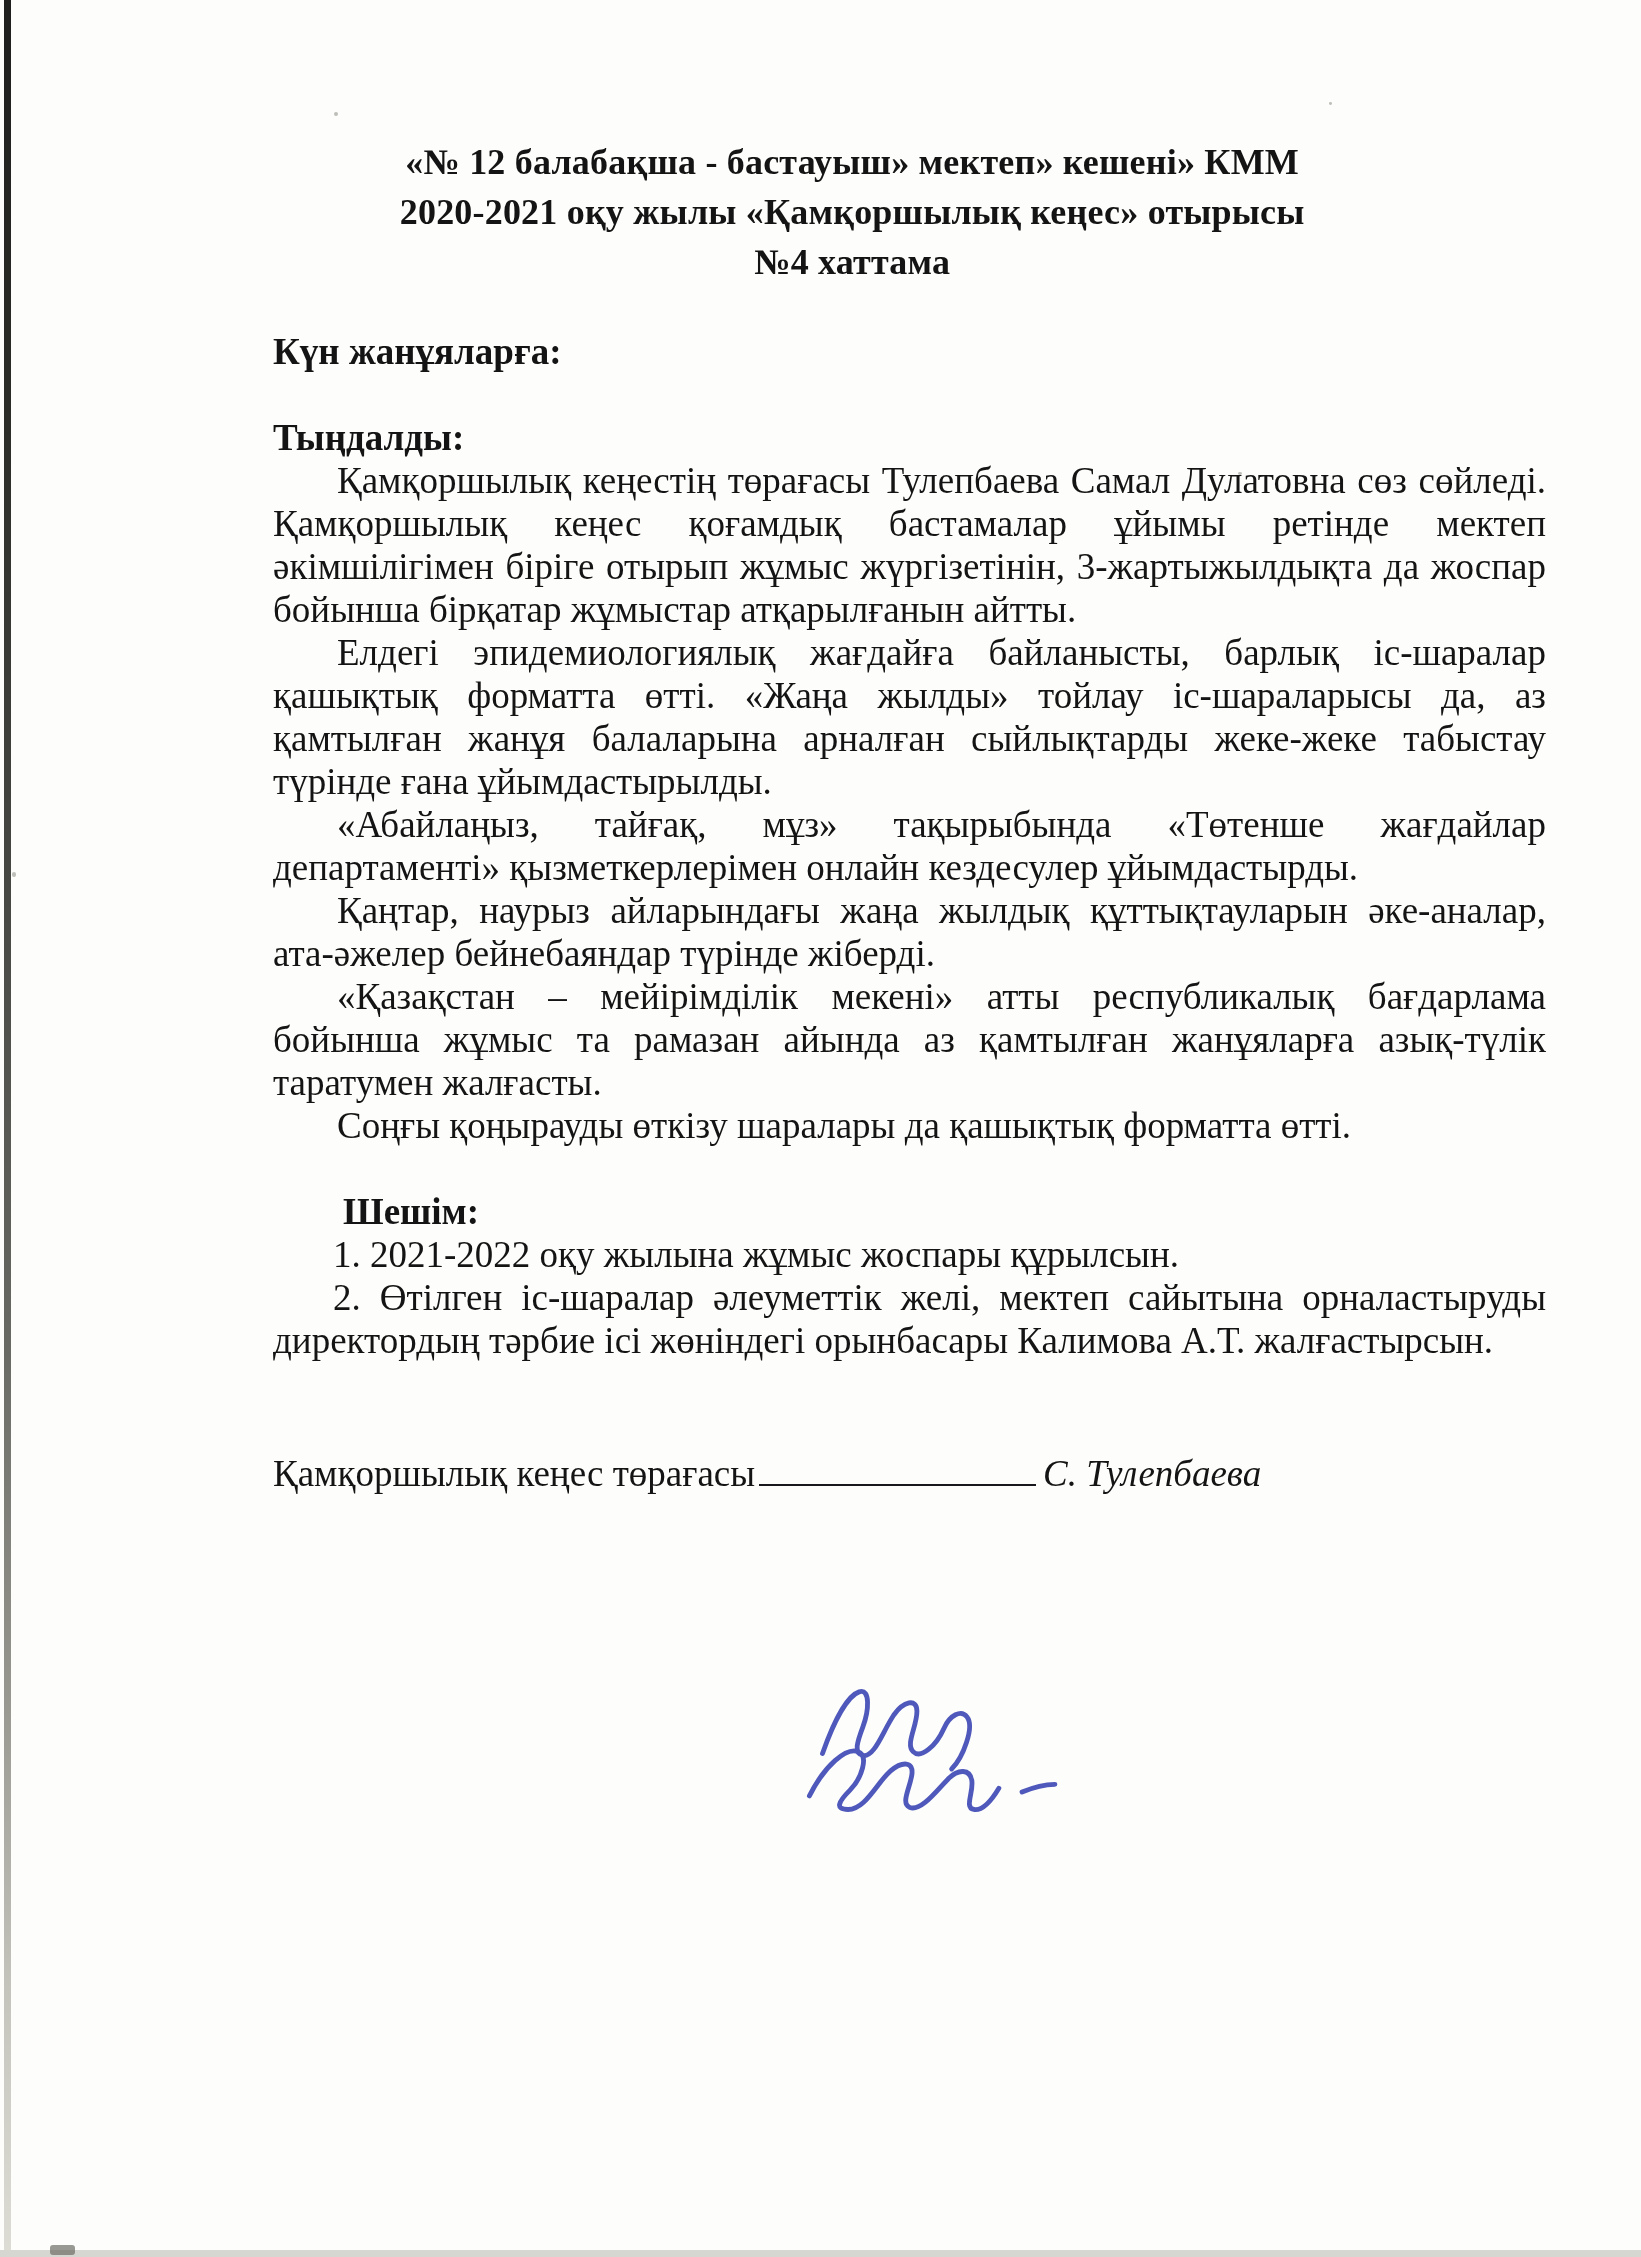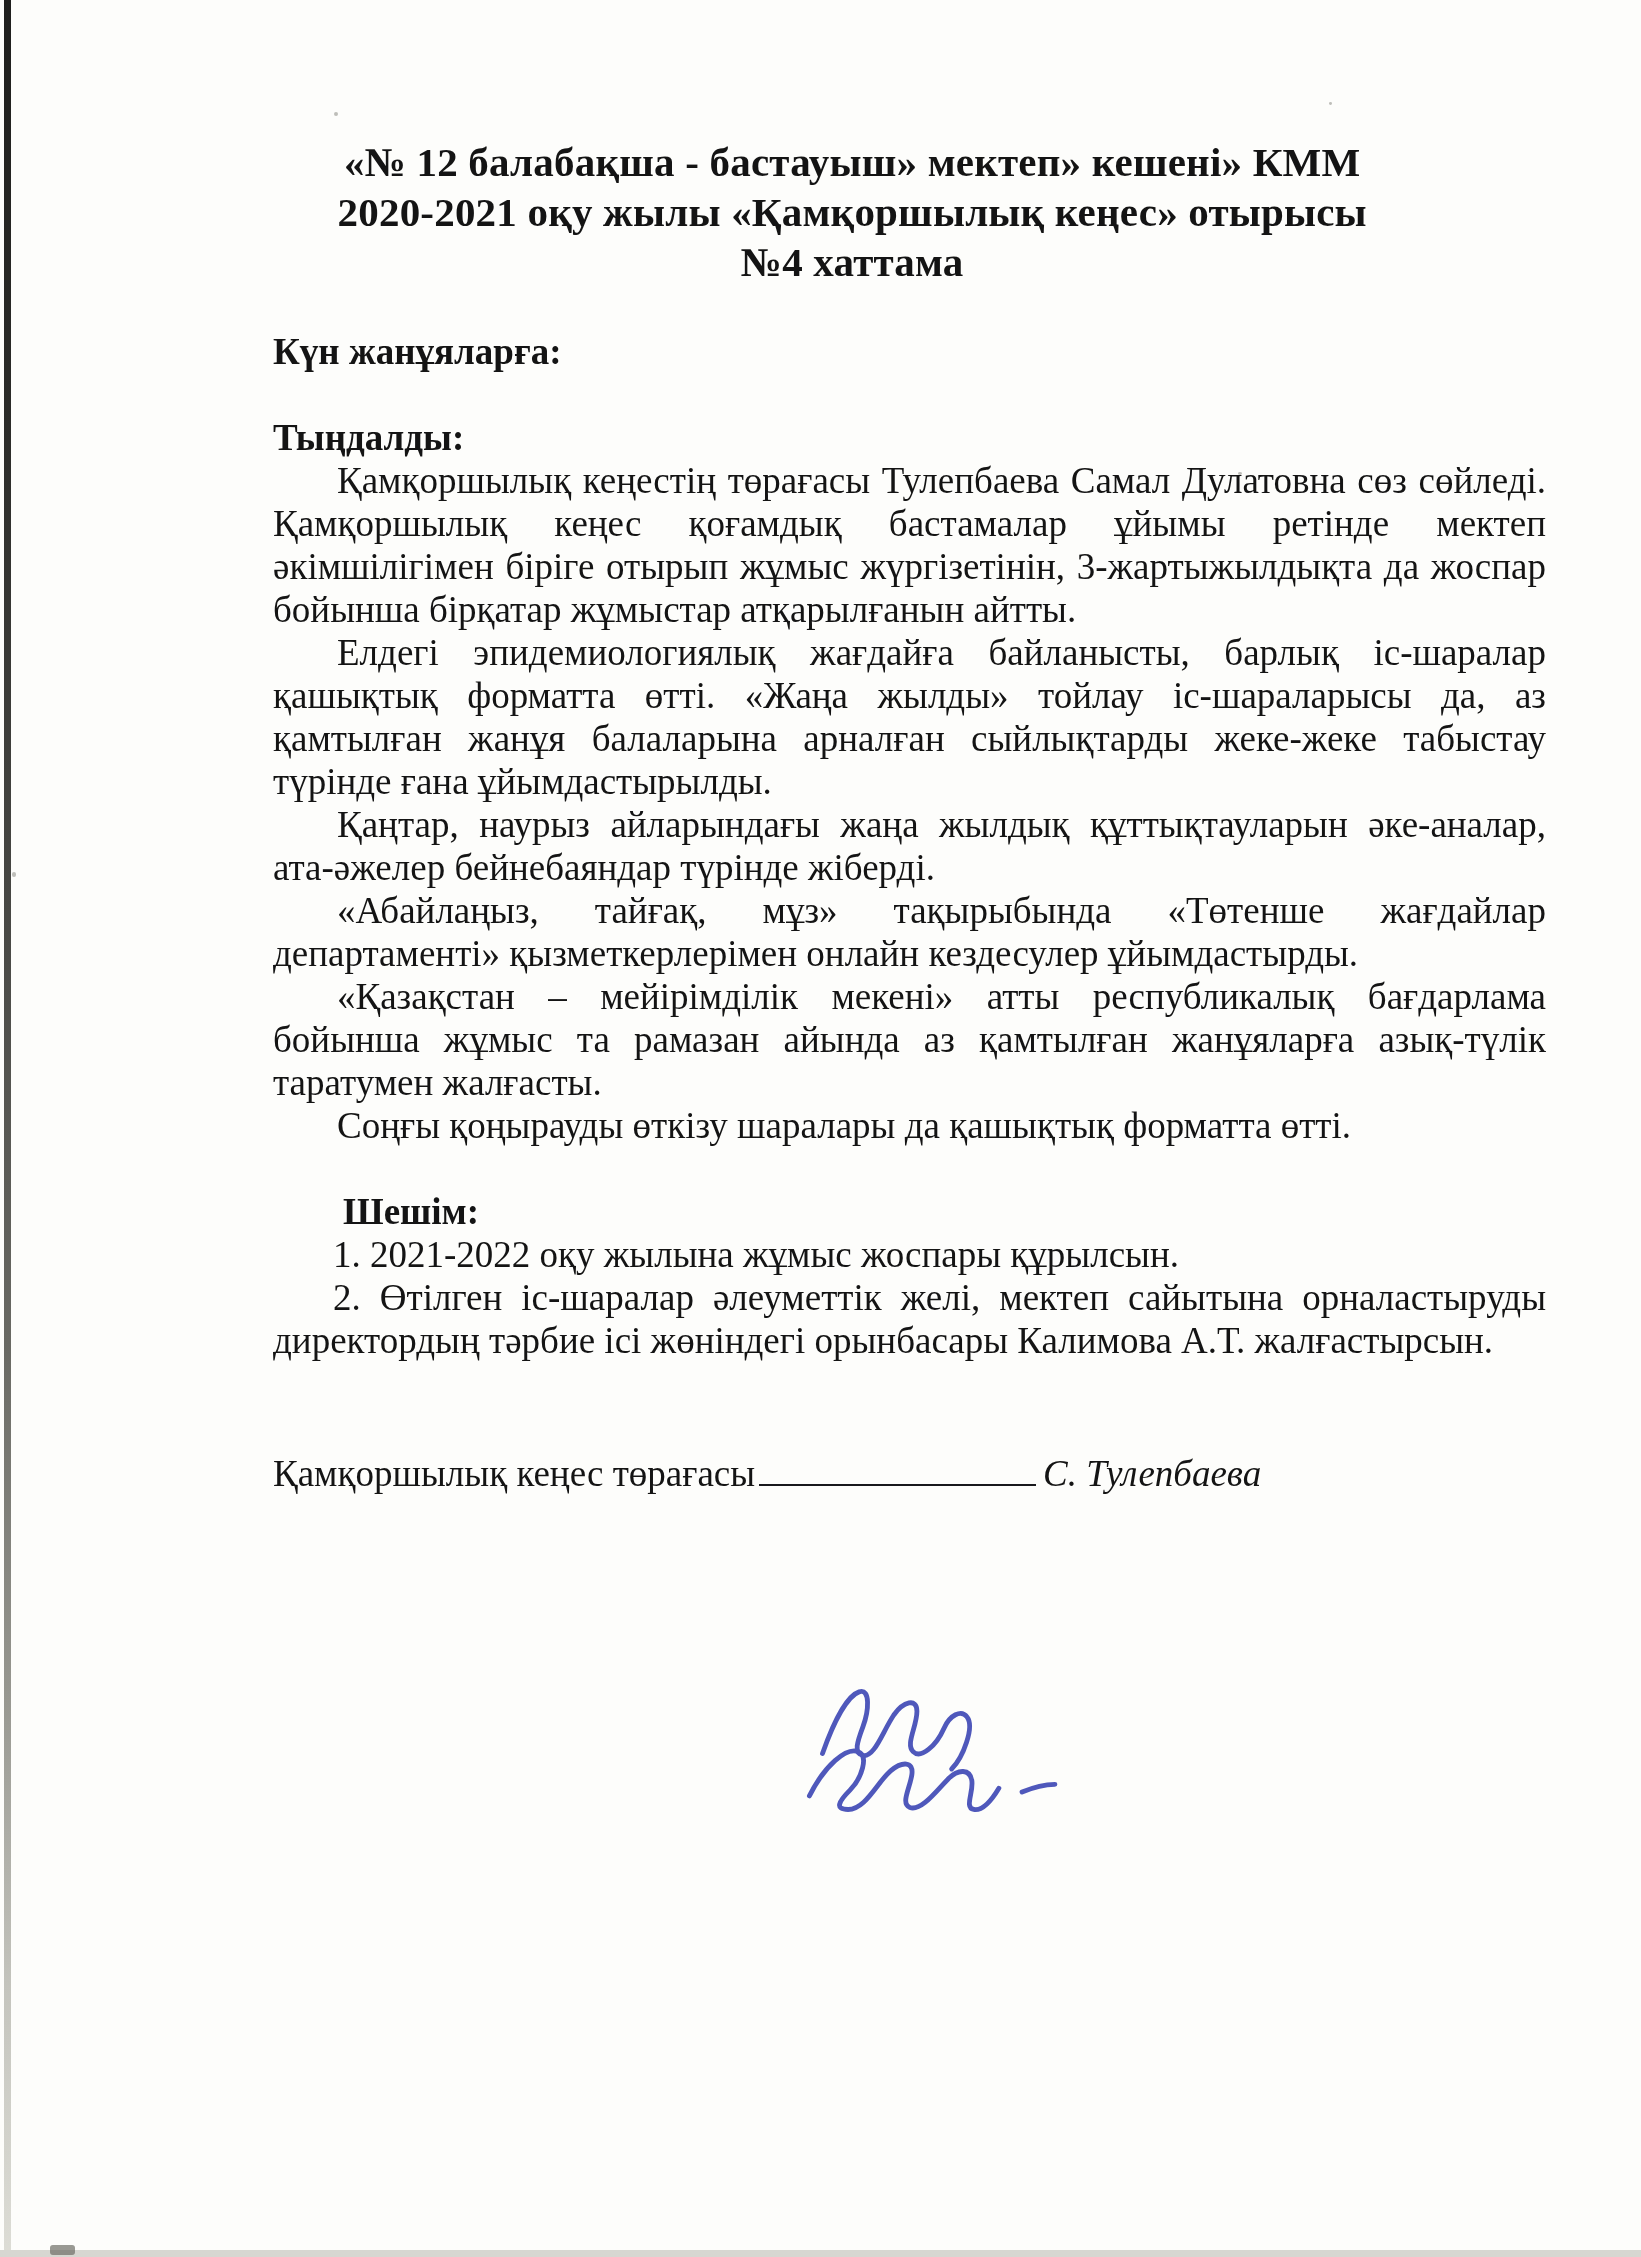--- a/index.html
+++ b/index.html
@@ -34,21 +34,21 @@
   .speck.s1 { left: 334px; top: 112px; width: 3.9px; height: 3.9px; }
   .speck.s2 { left: 1329px; top: 102px; width: 2.9px; height: 2.9px; }
   .speck.s3 { left: 1238px; top: 472px; width: 3.9px; height: 2.9px; }
   .speck.s4 { left: 11.6px;  top: 872px; width: 4.8px; height: 4.8px; }
 
   .content {
     position: absolute;
     left: 273px; top: 137px;
     width: 1273px;
   }
-  .doc-title { text-align: center; font-weight: bold; font-size: 41px; line-height: 50px;
+  .doc-title { text-align: center; font-weight: bold; font-size: 36px; line-height: 50px;
     width: 1139px; margin: 0 auto 0 9.7px; letter-spacing: 0.2px; }
   .doc-title .t-line { white-space: nowrap; }
 
   .block-meta { margin-top: 29px; }
   p.body-line, p.para, .agenda-item, .decision-item {
     font-size: 37px; line-height: 43px; text-align: justify;
   }
   .lbl { font-weight: bold; }
   .meta-participants { margin-top: 0; }
 
@@ -97,22 +97,22 @@
 
     <div class="section-gap"></div>
 
     <div class="heading">Күн жанұяларға:</div>
 
     <div class="section-gap"></div>
 
     <div class="heading">Тыңдалды:</div>
     <p class="para">Қамқоршылық кеңестің төрағасы Тулепбаева Самал Дулатовна сөз сөйледі. Қамқоршылық кеңес қоғамдық бастамалар ұйымы ретінде мектеп әкімшілігімен біріге отырып жұмыс жүргізетінін, 3-жартыжылдықта да жоспар бойынша бірқатар жұмыстар атқарылғанын айтты.</p>
     <p class="para">Елдегі эпидемиологиялық жағдайға байланысты, барлық іс-шаралар қашықтық форматта өтті. «Жаңа жылды» тойлау іс-шараларысы да, аз қамтылған жанұя балаларына арналған сыйлықтарды жеке-жеке табыстау түрінде ғана ұйымдастырылды.</p>
+    <p class="para">«Абайлаңыз, тайғақ, мұз» тақырыбында «Төтенше жағдайлар департаменті» қызметкерлерімен онлайн кездесулер ұйымдастырды.</p>
     <p class="para">Қаңтар, наурыз айларындағы жаңа жылдық құттықтауларын әке-аналар, ата-әжелер бейнебаяндар түрінде жіберді.</p>
-    <p class="para">«Абайлаңыз, тайғақ, мұз» тақырыбында «Төтенше жағдайлар департаменті» қызметкерлерімен онлайн кездесулер ұйымдастырды.</p>
     <p class="para">«Қазақстан – мейірімділік мекені» атты республикалық бағдарлама бойынша жұмыс та рамазан айында аз қамтылған жанұяларға азық-түлік таратумен жалғасты.</p>
     <p class="para">Соңғы қоңырауды өткізу шаралары да қашықтық форматта өтті.</p>
 
     <div class="section-gap"></div>
 
     <div class="heading indented">Шешім:</div>
     <p class="decision-item">1. 2021-2022 оқу жылына жұмыс жоспары құрылсын.</p>
     <p class="decision-item">2. Өтілген іс-шаралар әлеуметтік желі, мектеп сайытына орналастыруды директордың тәрбие ісі жөніндегі орынбасары Калимова А.Т. жалғастырсын.</p>
 
     <div class="sig-block">

